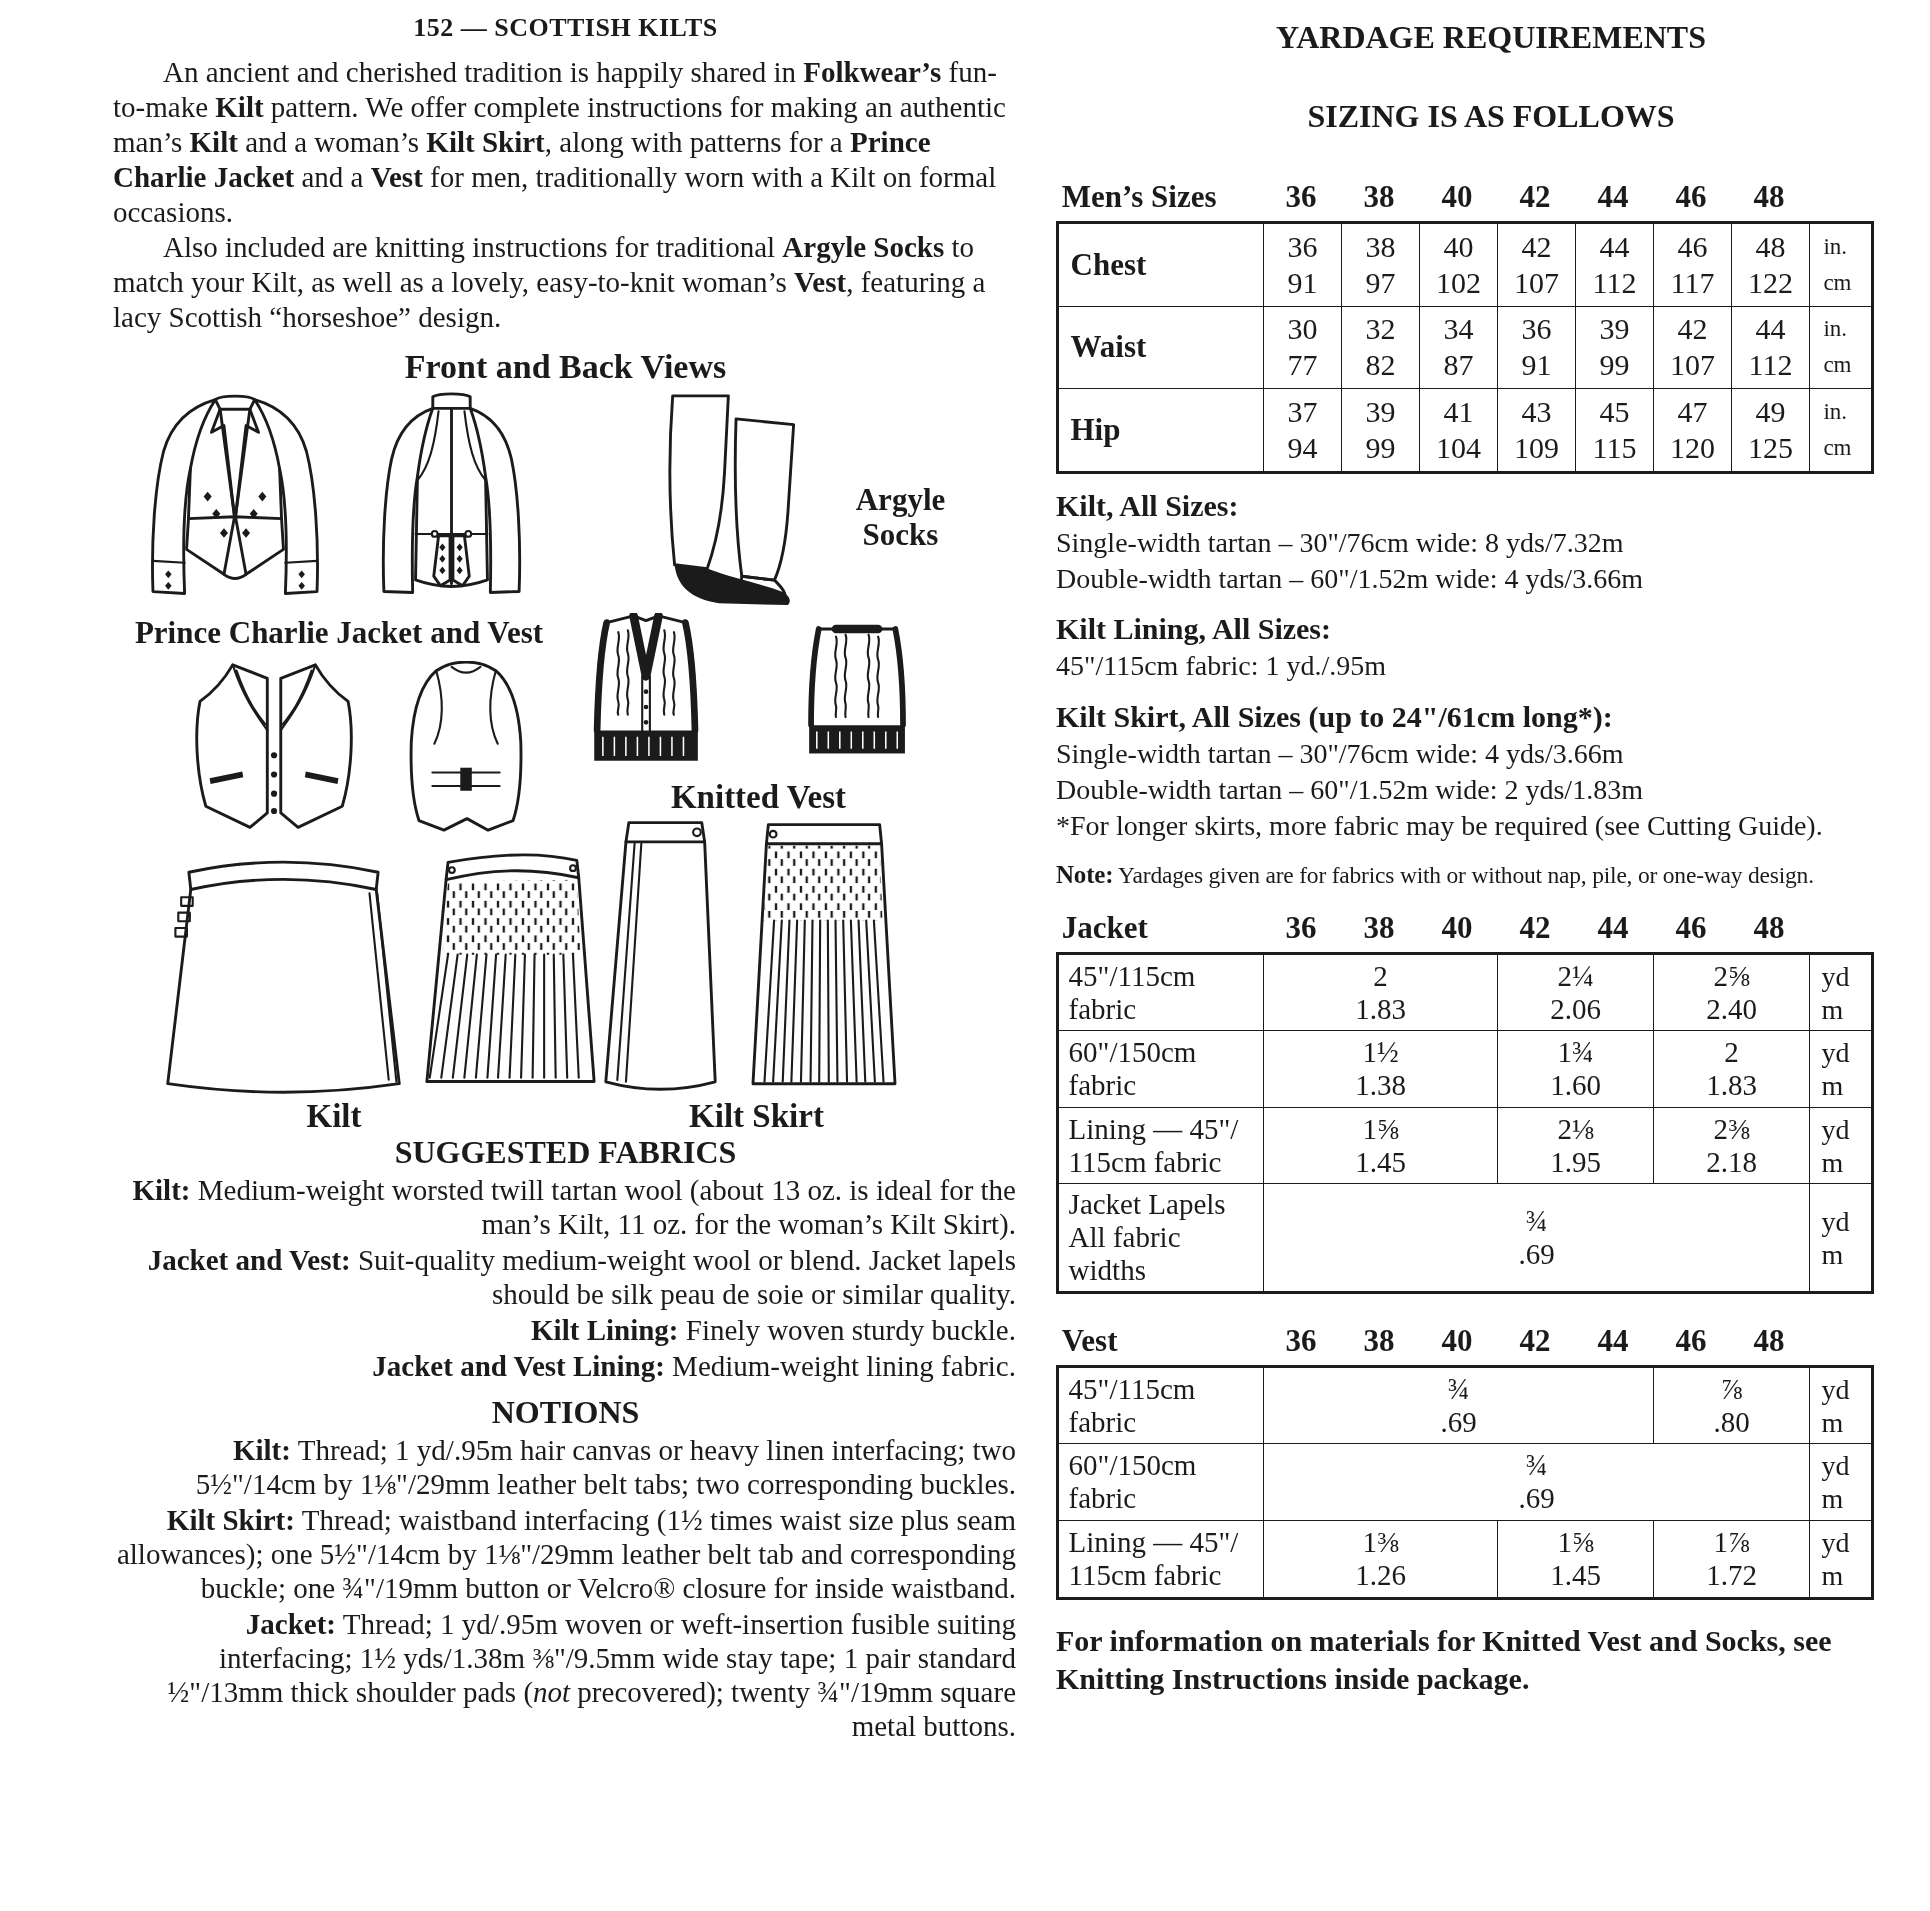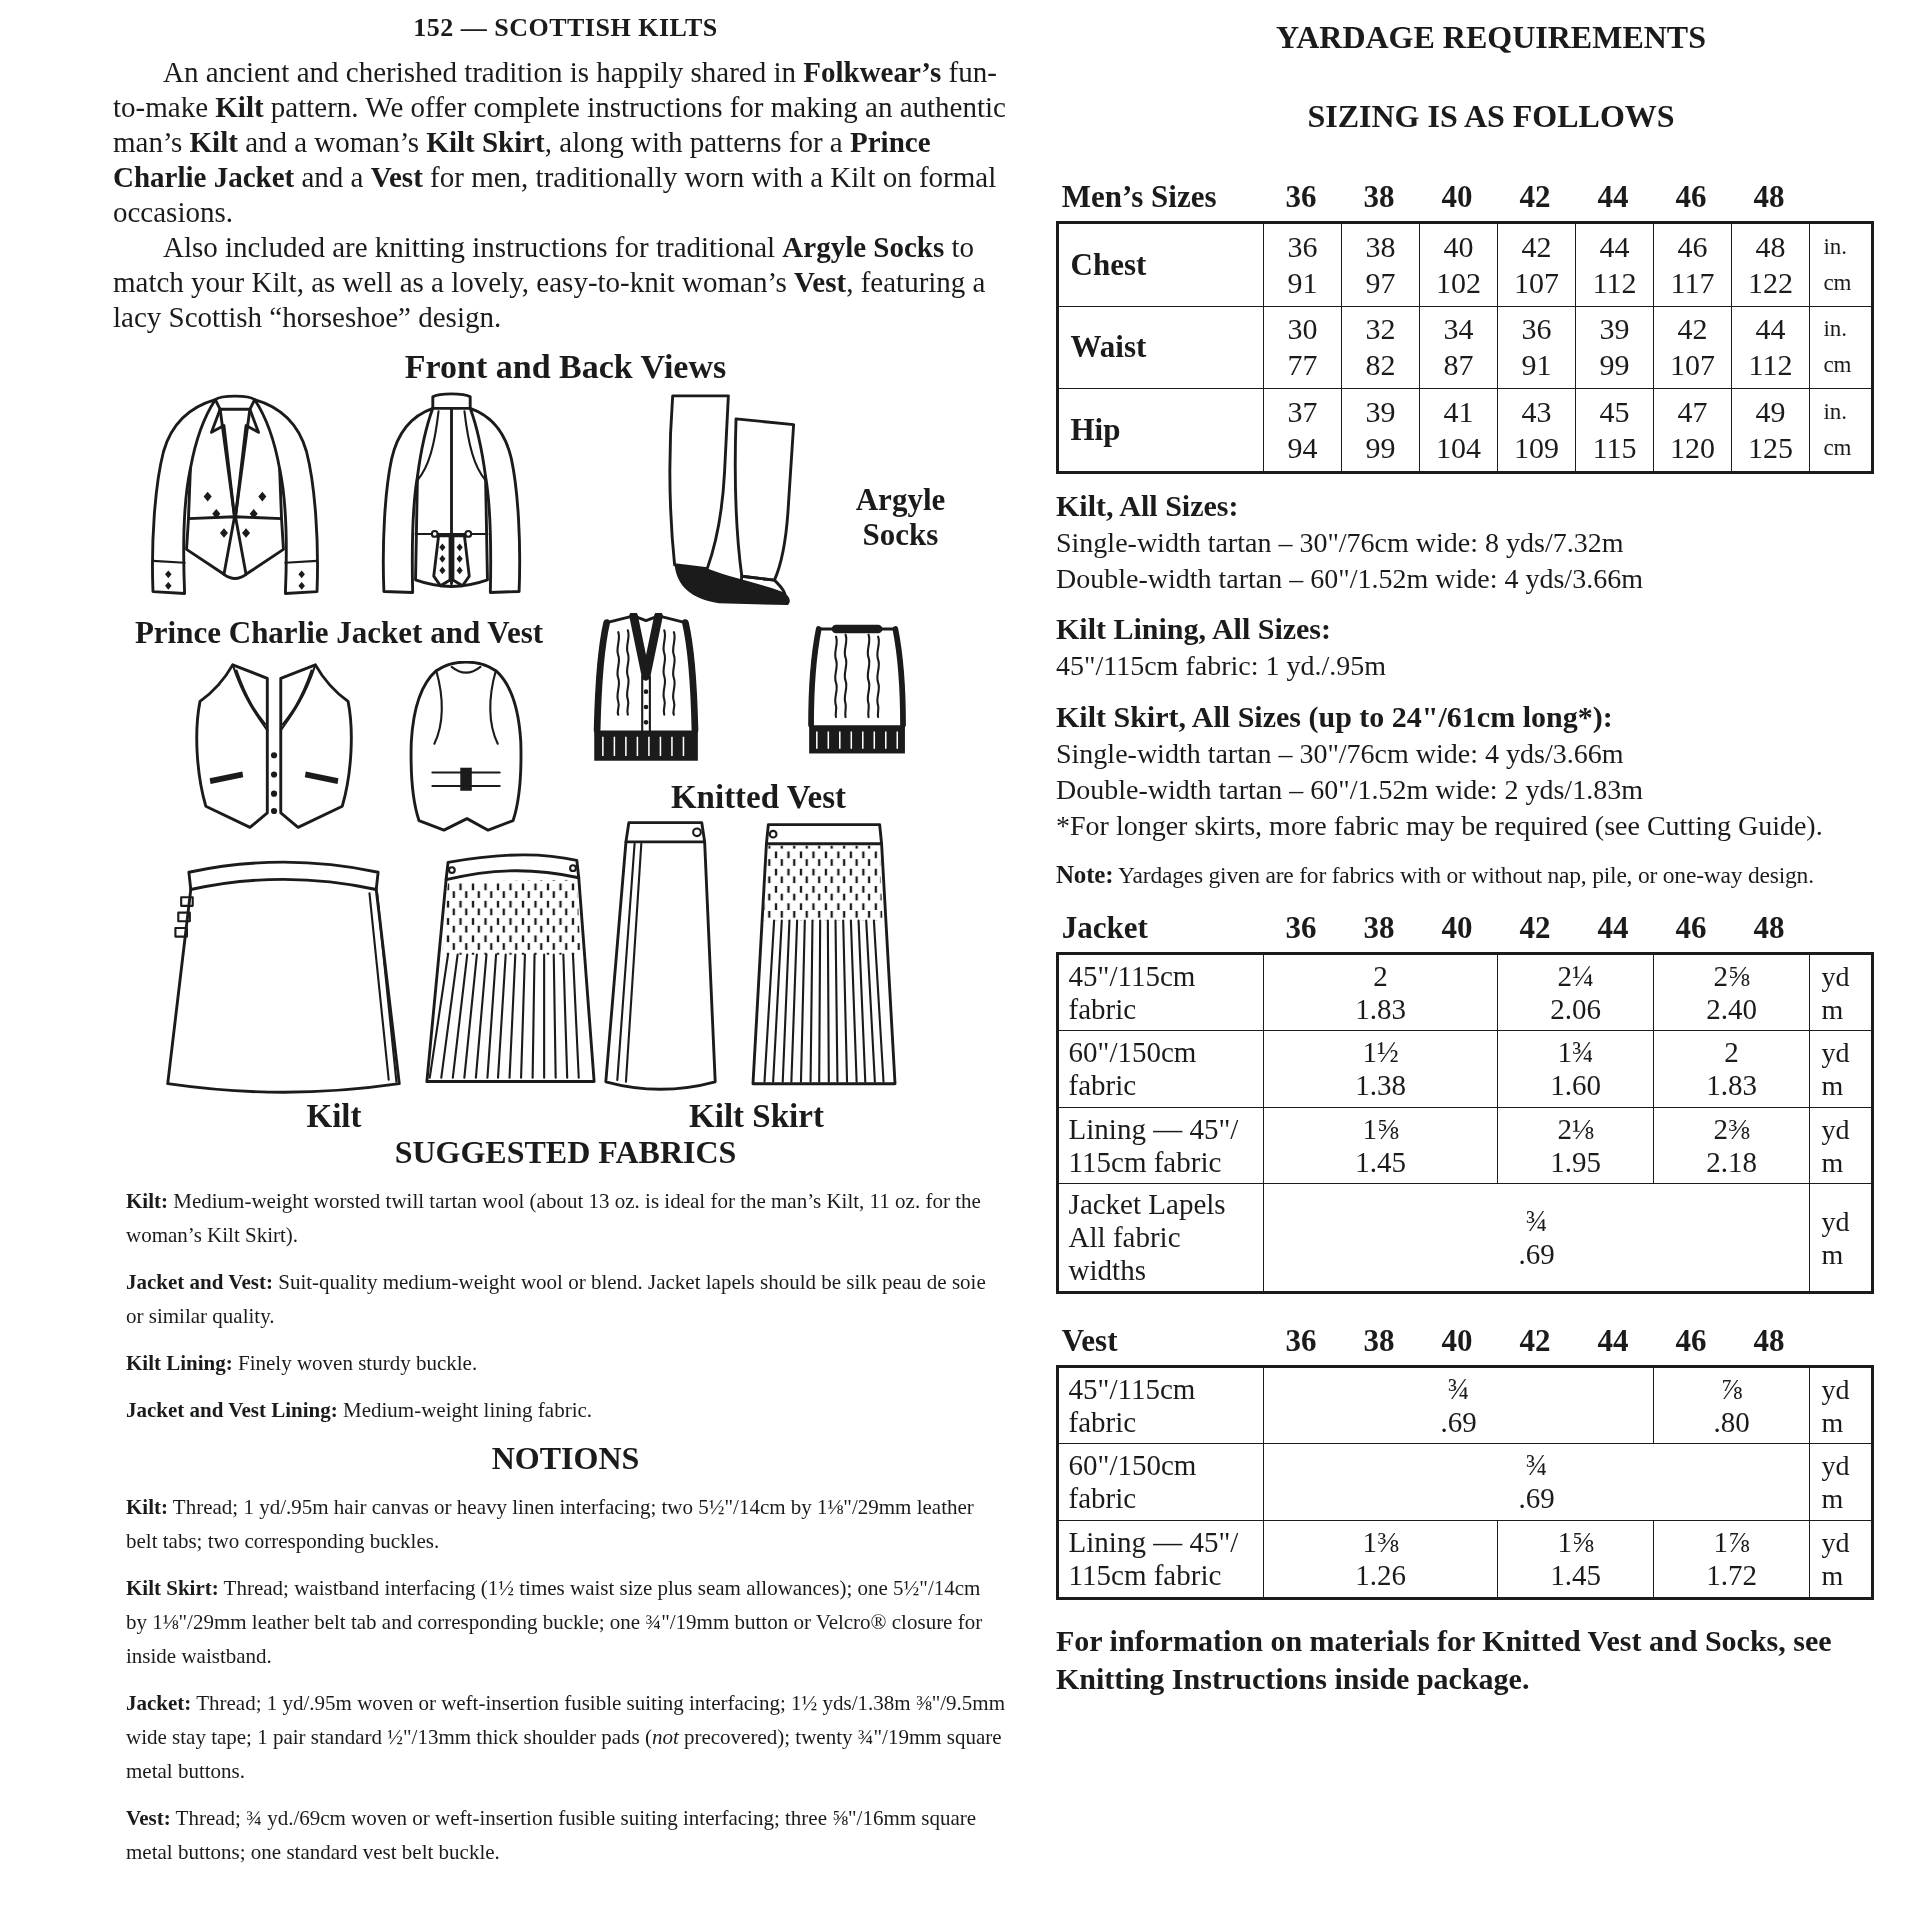--- a/index.html
+++ b/index.html
@@ -8,21 +8,21 @@
   .col-left{width:905px;flex:none;}
   .col-right{width:870px;flex:none;margin-left:38px;}
   .title{font-size:26px;font-weight:bold;text-align:center;margin:5.8px 0 11.5px;letter-spacing:0.5px;}
   .intro-p{font-size:29px;line-height:35px;margin:0;text-indent:50px;}
   .views-h{font-size:34px;font-weight:bold;text-align:center;margin:13.4px 0 3.8px;}
   .figures{position:relative;height:740px;}
   .fig{position:absolute;}
   .fig-label{position:absolute;font-weight:bold;font-size:31px;line-height:35px;}
   .sec-h{font-size:32px;font-weight:bold;text-align:center;margin:3.8px 0 1.9px;}
   .notions-h{margin-top:11.5px;}
-  .body-p{font-size:21px;line-height:34px;margin:13px;}
+  .body-p{font-size:29px;line-height:34px;margin:2px;text-align:right;}
   
   .yard-h{font-size:32px;font-weight:bold;text-align:center;margin:11.5px 0 0;}
   .sizing-h{font-size:32px;font-weight:bold;text-align:center;margin:42px 0 0;}
   .tbl-wrap{margin-top:44px;}
   .thead-grid{display:grid;grid-template-columns:206px repeat(7,78px) 1fr;width:818px;font-weight:bold;font-size:31px;align-items:end;padding-bottom:5.8px;}
   .th-label{padding-left:5.8px;}
   .th-size{text-align:center;}
   .btable{border-collapse:collapse;table-layout:fixed;width:818px;border:3.8px solid #1b1b1b;}
   .btable td{border:1.9px solid #1b1b1b;padding:4.8px 1.9px;vertical-align:middle;}
   .rowlabel{font-weight:bold;font-size:31px;padding-left:11.5px !important;}
@@ -252,21 +252,20 @@
         <p class="body-p"><b>Jacket and Vest:</b><span> Suit-quality medium-weight wool or blend. Jacket lapels should be silk peau de soie or similar quality.</span></p>
         <p class="body-p"><b>Kilt Lining:</b><span> Finely woven sturdy buckle.</span></p>
         <p class="body-p"><b>Jacket and Vest Lining:</b><span> Medium-weight lining fabric.</span></p>
       </div>
 
     <h2 class="sec-h notions-h">NOTIONS</h2>
     <div>
         <p class="body-p"><b>Kilt:</b><span> Thread; 1 yd/.95m hair canvas or heavy linen interfacing; two 5½"/14cm by 1⅛"/29mm leather belt tabs; two corresponding buckles.</span></p>
         <p class="body-p"><b>Kilt Skirt:</b><span> Thread; waistband interfacing (1½ times waist size plus seam allowances); one 5½"/14cm by 1⅛"/29mm leather belt tab and corresponding buckle; one ¾"/19mm button or Velcro® closure for inside waistband.</span></p>
         <p class="body-p"><b>Jacket:</b><span> Thread; 1 yd/.95m woven or weft-insertion fusible suiting interfacing; 1½ yds/1.38m ⅜"/9.5mm wide stay tape; 1 pair standard ½"/13mm thick shoulder pads (</span><i>not</i><span> precovered); twenty ¾"/19mm square metal buttons.</span></p>
-        <p class="body-p"><b>Vest:</b><span> Thread; ¾ yd./69cm woven or weft-insertion fusible suiting interfacing; three ⅝"/16mm square metal buttons; one standard vest belt buckle.</span></p>
       </div>
   </div>
 
   <div class="col-right">
     <h2 class="yard-h">YARDAGE REQUIREMENTS</h2>
     <h2 class="sizing-h">SIZING IS AS FOLLOWS</h2>
 
     <div class="tbl-wrap">
         <div class="thead-grid">
           <div class="th-label">Men’s Sizes</div>

